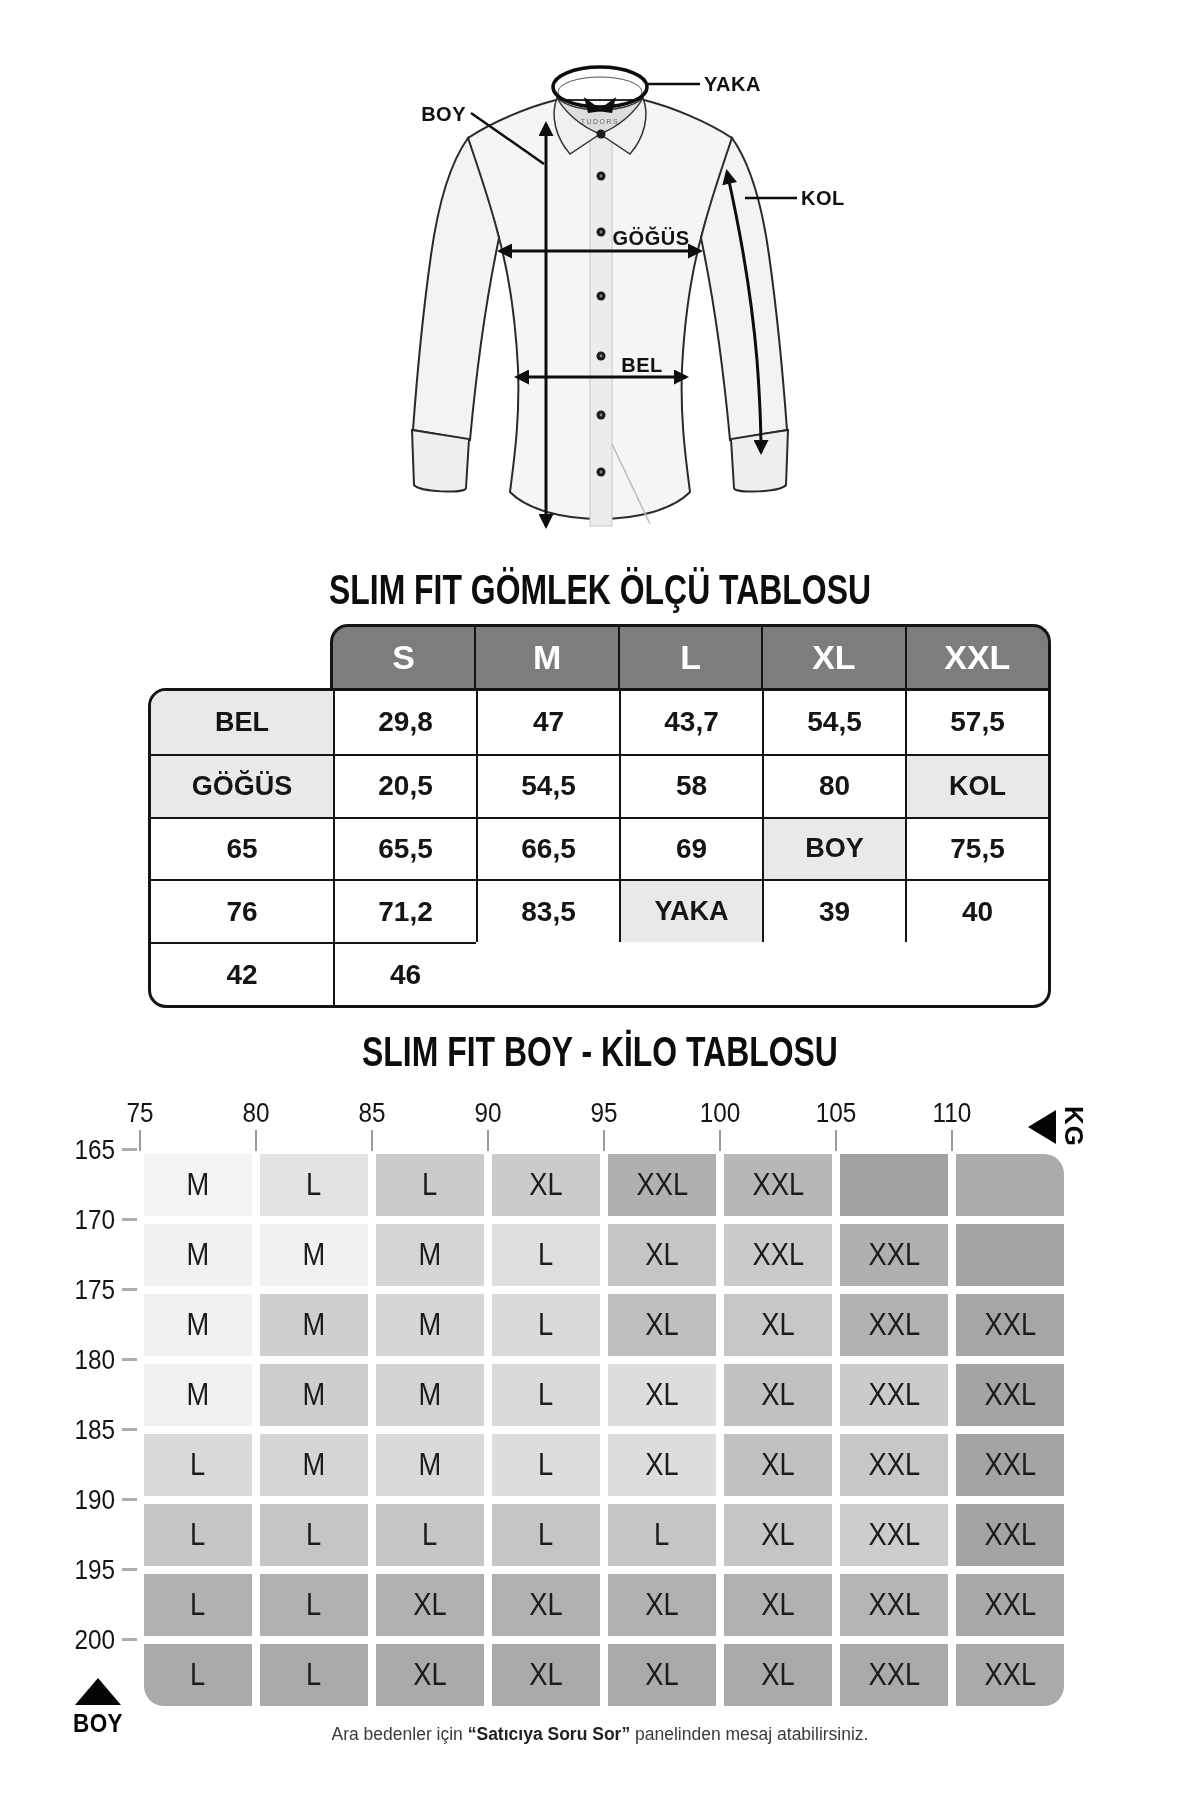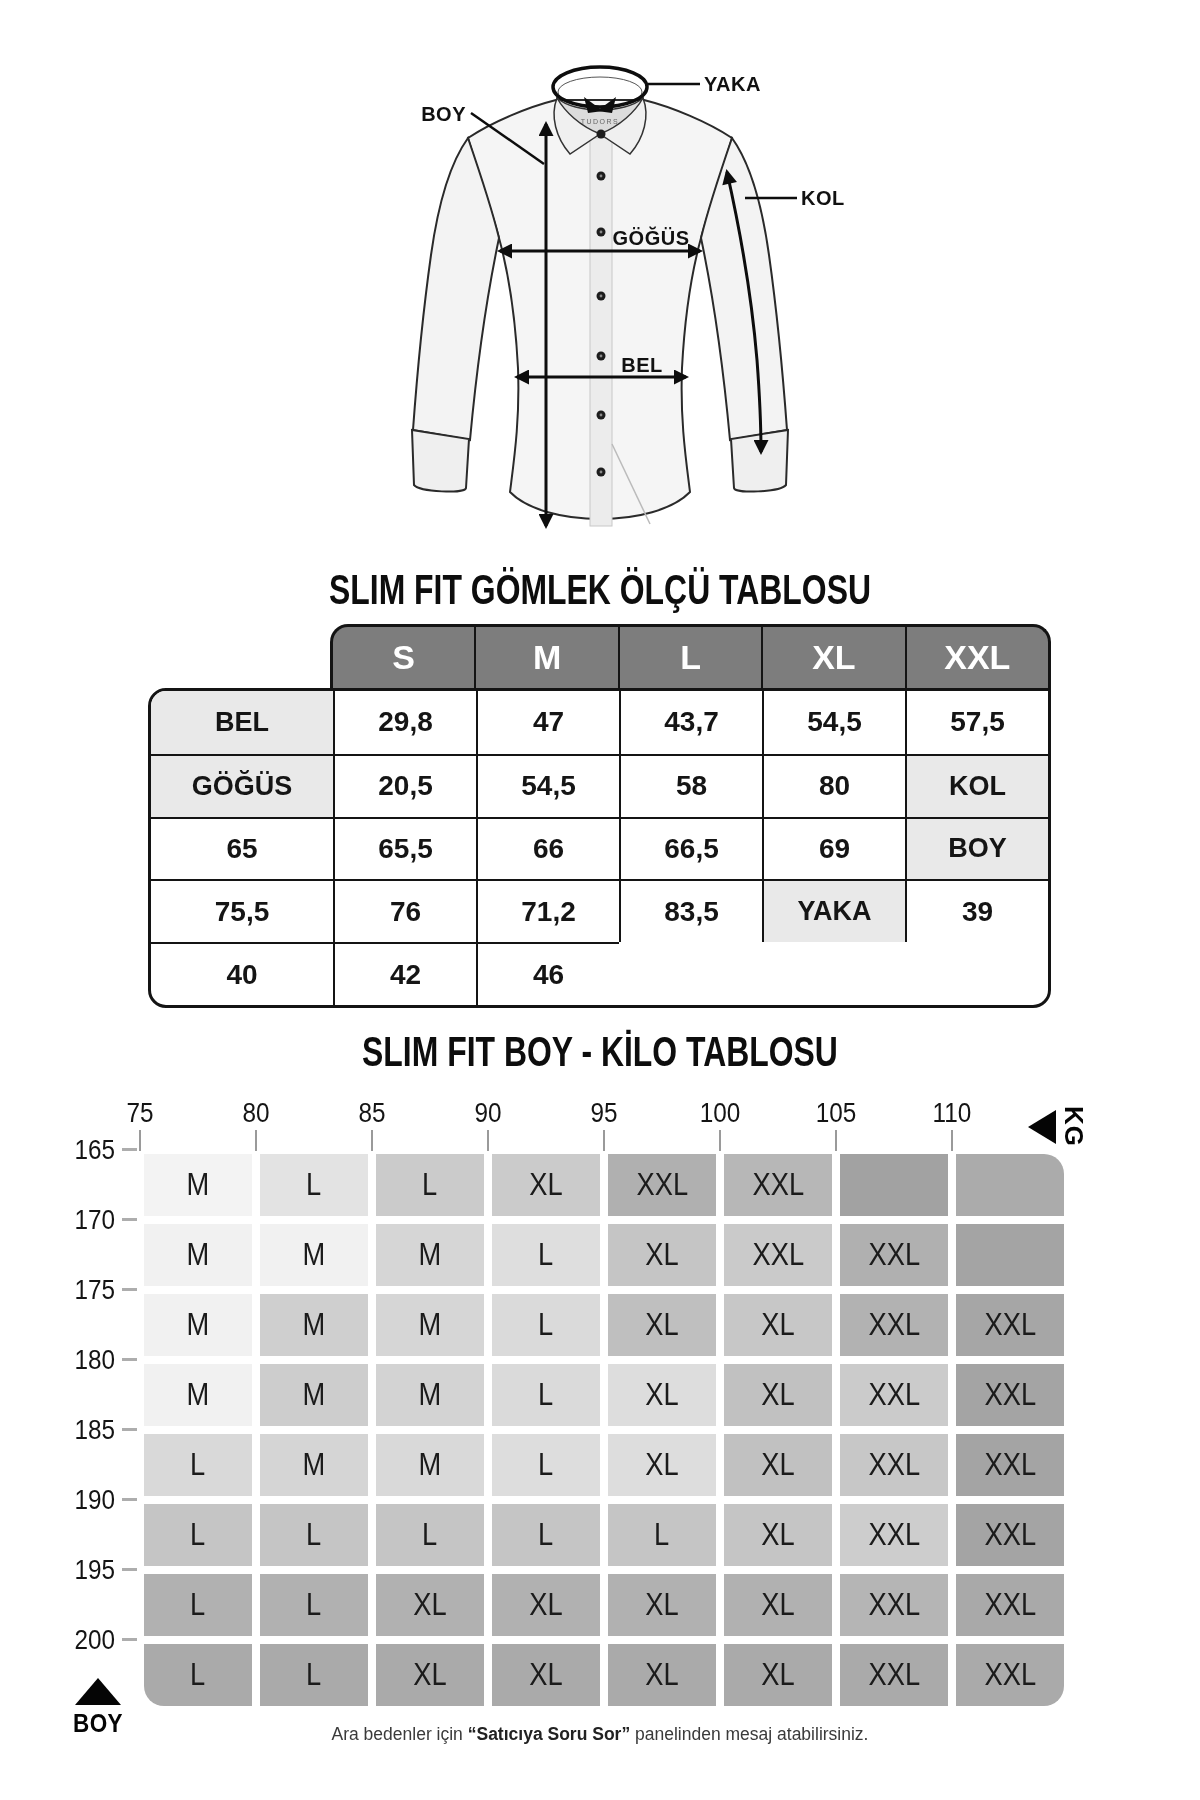--- a/index.html
+++ b/index.html
@@ -163,21 +163,20 @@
 
       <div class="t1-cell t1-label" style="background-color: rgb(233, 233, 233);">GÖĞÜS</div>
       <div class="t1-cell">20,5</div>
       <div class="t1-cell">54,5</div>
       <div class="t1-cell">58</div>
       <div class="t1-cell">80</div>
 
       <div class="t1-cell t1-label" style="background-color: rgb(233, 233, 233);">KOL</div>
       <div class="t1-cell">65</div>
       <div class="t1-cell">65,5</div>
-      <div class="t1-cell">66</div>
       <div class="t1-cell">66,5</div>
       <div class="t1-cell">69</div>
 
       <div class="t1-cell t1-label" style="background-color: rgb(233, 233, 233);">BOY</div>
       <div class="t1-cell">75,5</div>
       <div class="t1-cell">76</div>
       <div class="t1-cell">71,2</div>
       <div class="t1-cell">83,5</div>
 
       <div class="t1-cell t1-label" style="background-color: rgb(233, 233, 233);">YAKA</div>

